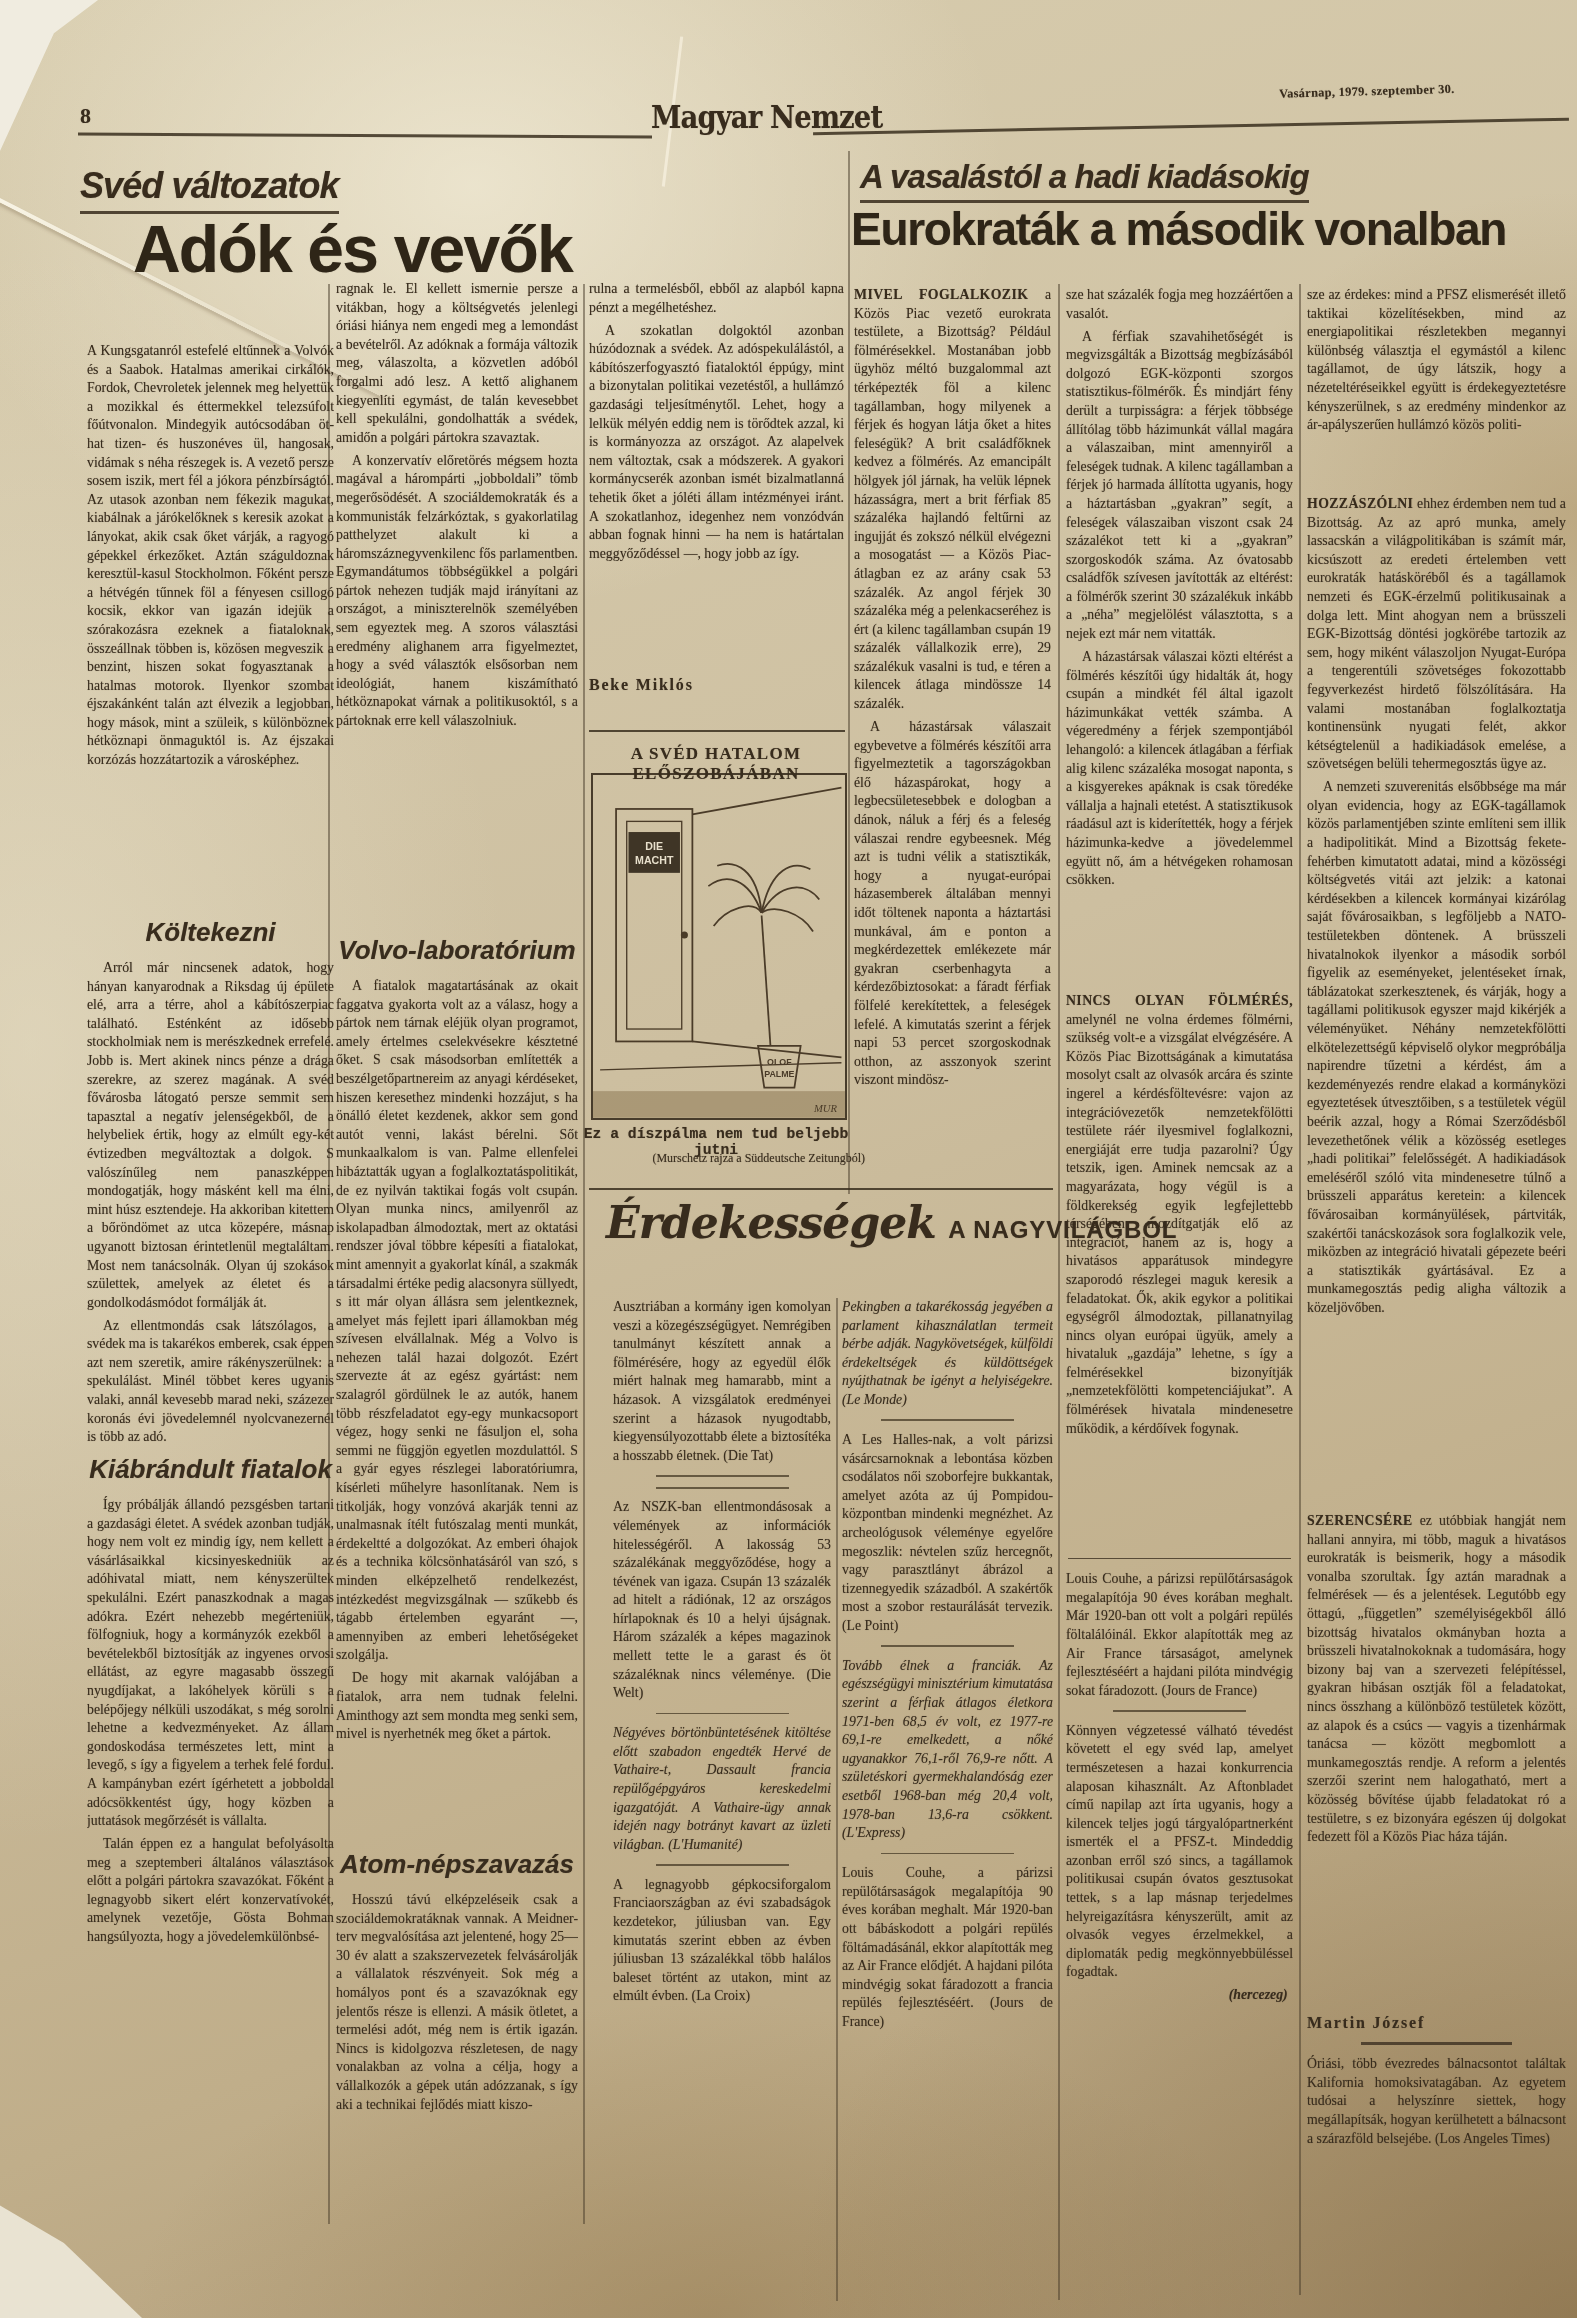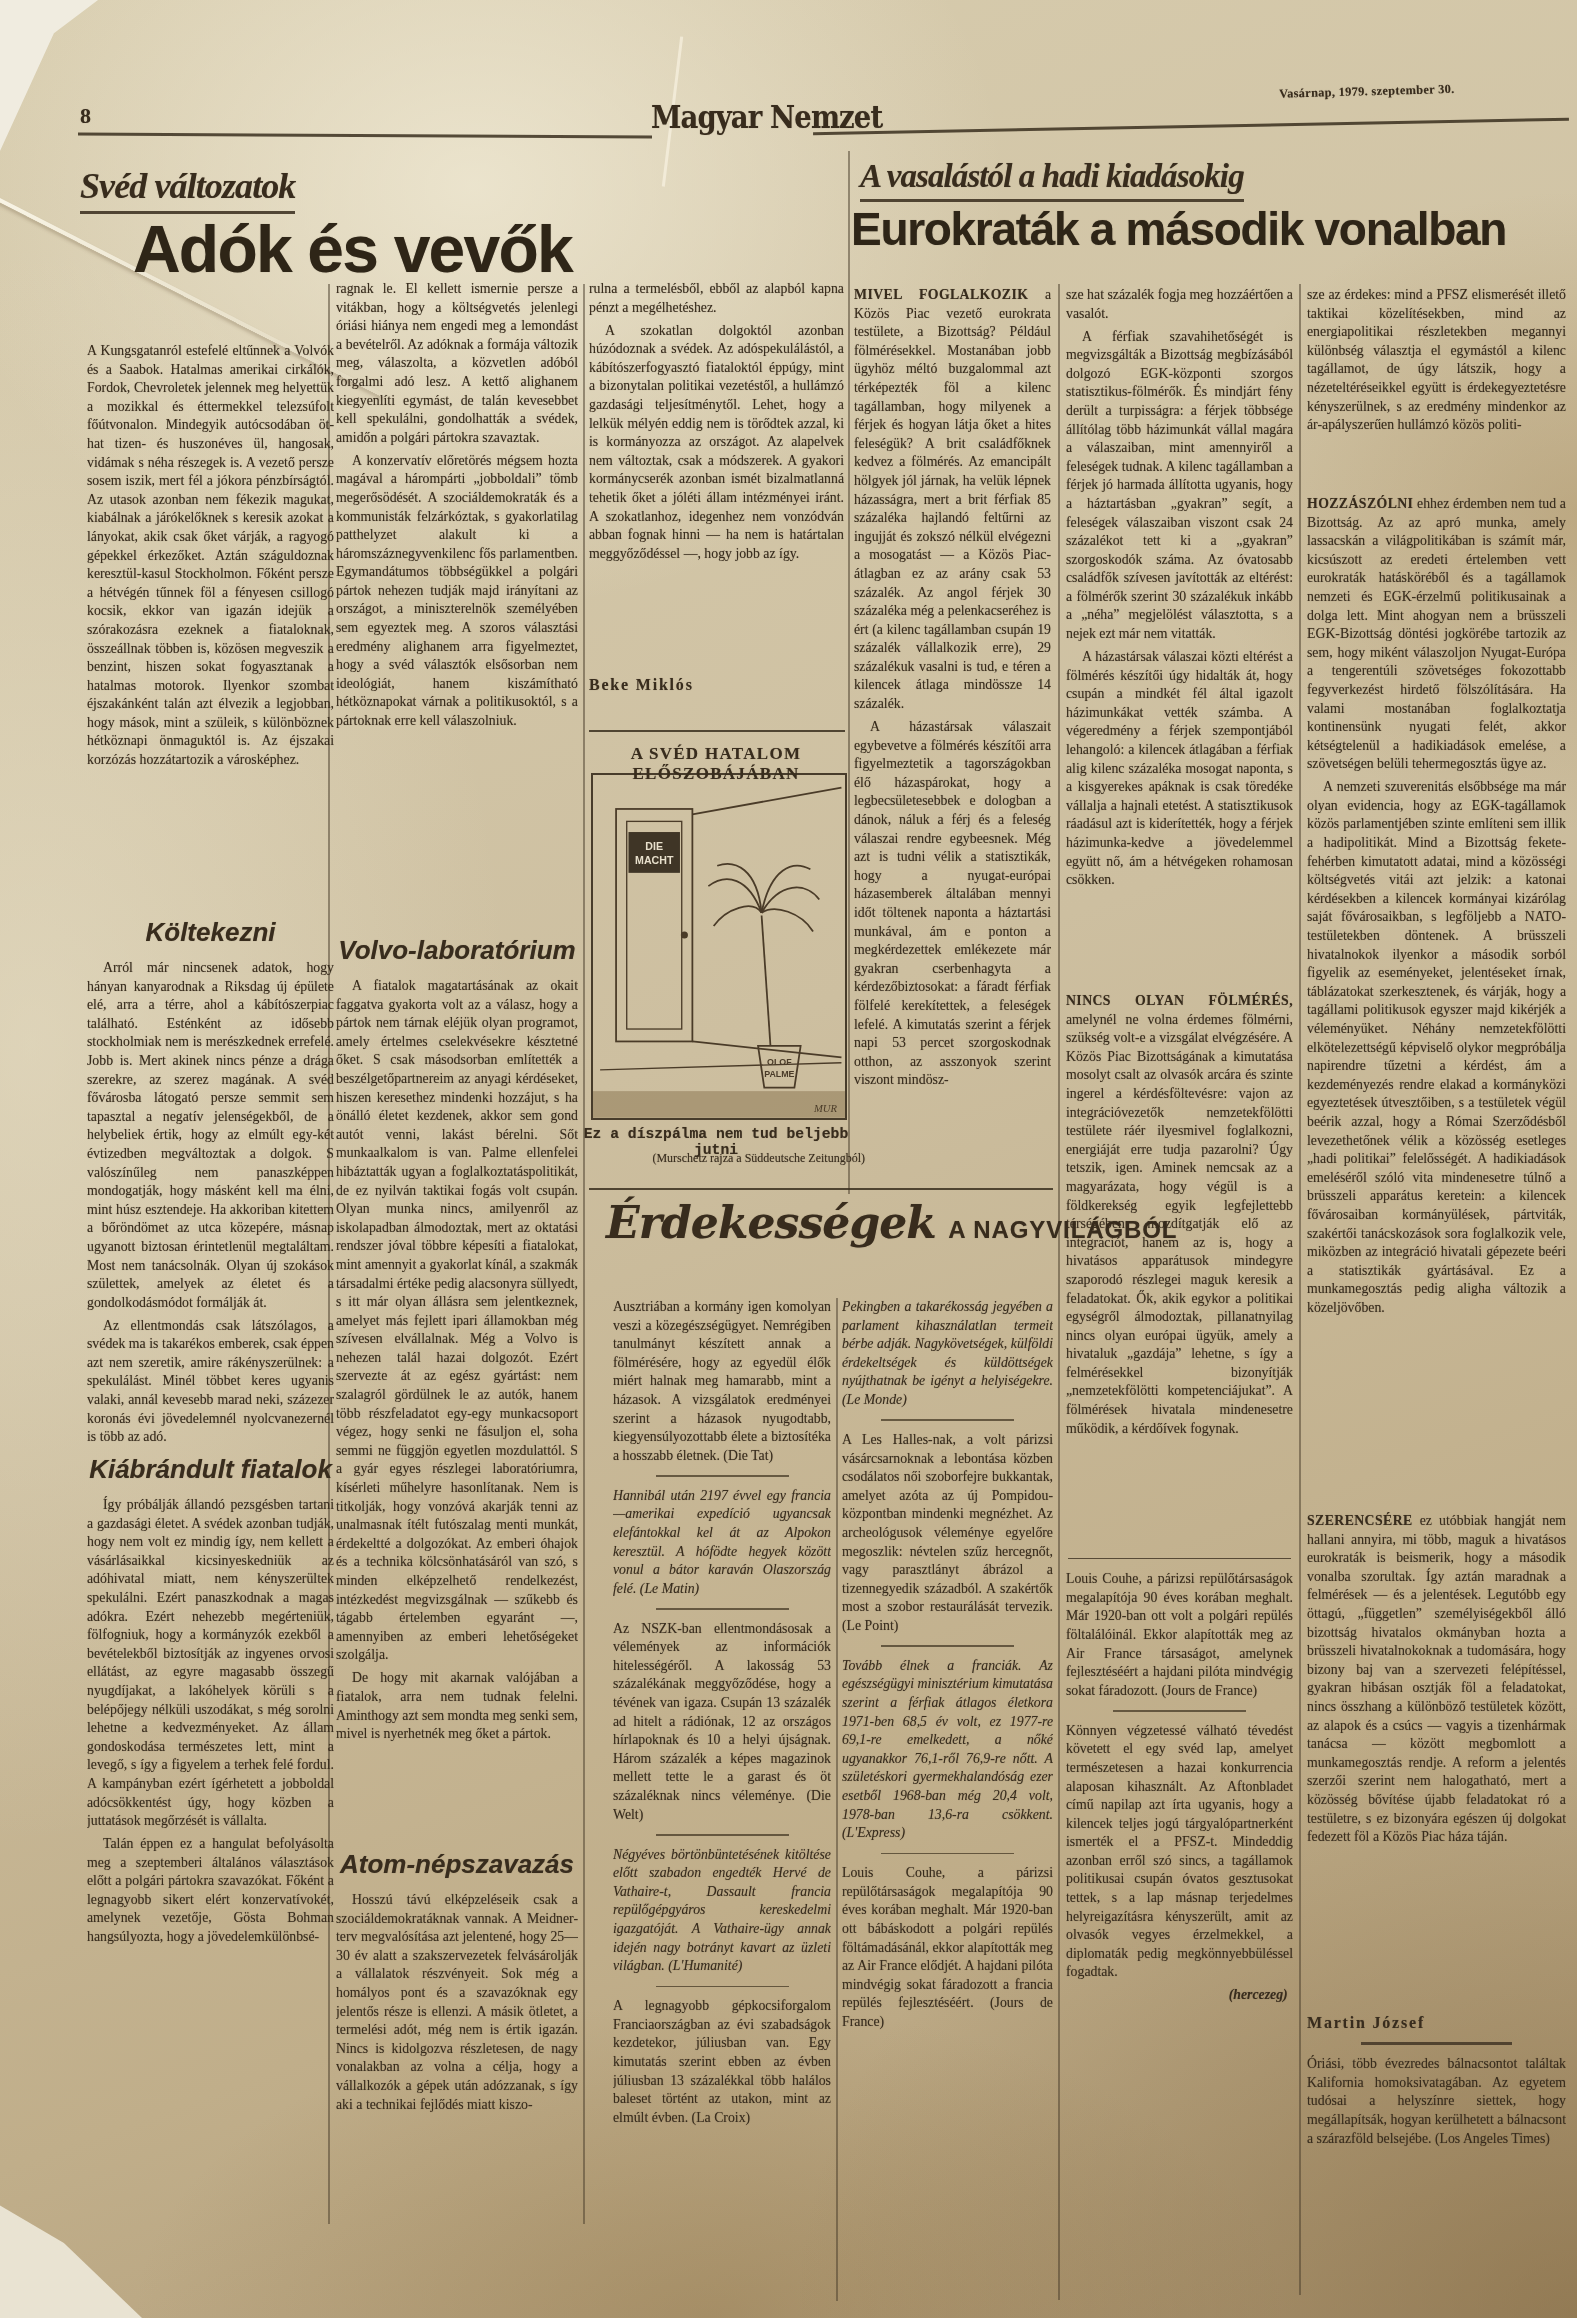--- a/index.html
+++ b/index.html
@@ -29,21 +29,21 @@
   .crease1{left:-36px;top:293px;width:444px;height:3.6px;background:linear-gradient(90deg,rgba(255,252,240,.85),rgba(255,252,240,.05));transform:rotate(27deg);box-shadow:0 2.7px 3.6px rgba(90,70,40,.28);}
   .crease2{left:671px;top:36px;width:2.7px;height:151px;background:rgba(255,250,235,.55);transform:rotate(7deg);}
   
   .pagenum{left:80px;top:103px;font-size:22px;font-weight:bold;}
   .masthead{left:651px;top:101px;font-family:"DejaVu Serif",serif;font-weight:bold;font-size:27.5px;letter-spacing:-0.9px;transform:scaleY(1.12);}
   .dateline{left:1279px;top:83px;width:266px;font-size:12.4px;font-weight:bold;transform:rotate(-1.6deg);letter-spacing:0.3px;}
   .hr{position:absolute;background:rgba(58,47,31,.85);}
   .hr-h-left{left:78px;top:134px;width:574px;height:2.7px;transform:rotate(.3deg);}
   .hr-h-right{left:813px;top:125px;width:756px;height:2.7px;transform:rotate(-1.1deg);}
   
-  .kicker{font-family:Liberation Serif, serif;font-style:italic;font-weight:bold;border-bottom:3.6px solid rgba(55,44,28,.85);padding-bottom:4.4px;display:inline-block;}
+  .kicker{font-family:Liberation Sans, sans-serif;font-style:italic;font-weight:bold;border-bottom:3.6px solid rgba(55,44,28,.85);padding-bottom:4.4px;display:inline-block;}
   .kicker-left{left:80px;top:165px;font-size:36px;letter-spacing:-0.9px;}
   .kicker-right{left:860px;top:158px;font-size:33px;letter-spacing:-0.9px;}
   .headline{font-family:"Liberation Sans",sans-serif;font-weight:bold;text-align:left;color:#2e2517;}
   .headline-left{left:133px;top:211px;width:622px;font-size:66px;letter-spacing:-1.8px;}
   .headline-right{left:851px;top:202px;width:719px;font-size:46px;letter-spacing:-1.3px;white-space:nowrap;}
   
   .col{position:absolute;overflow:hidden;font-size:13.8px;line-height:18.6px;text-align:justify;}
   .seg{overflow:hidden;}
   .p{margin:0 0 4.4px 0;text-indent:16px;}
   .p.noind{text-indent:0;}
@@ -179,21 +179,20 @@
   <div class="hr hr-caption"></div>
 
   <div class="abs world-title ink">
     <span class="wt-script">Érdekességek</span>
     <span class="wt-caps">A NAGYVILÁGBÓL</span>
   </div>
 
   <div class="col ink" style="left:613px;top:1298px;width:218px;height:1008px">
     <p class="p noind">Ausztriában a kormány igen komolyan veszi a közegészségügyet. Nemrégiben tanulmányt készített annak a fölmérésére, hogy az egyedül élők miért halnak meg hamarabb, mint a házasok. A vizsgálatok eredményei szerint a házasok nyugodtabb, kiegyensúlyozottabb élete a biztosítéka a hosszabb életnek. (Die Tat)</p>
     <div class="isep"></div>
-    <p class="p noind it">Hannibál után 2197 évvel egy francia—amerikai expedíció ugyancsak elefántokkal kel át az Alpokon keresztül. A hófödte hegyek között vonul a bátor karaván Olaszország felé. (Le Matin)</p>
     <div class="isep"></div>
     <p class="p noind">Az NSZK-ban ellentmondásosak a vélemények az információk hitelességéről. A lakosság 53 százalékának meggyőződése, hogy a tévének van igaza. Csupán 13 százalék ad hitelt a rádiónak, 12 az országos hírlapoknak és 10 a helyi újságnak. Három százalék a képes magazinok mellett tette le a garast és öt százaléknak nincs véleménye. (Die Welt)</p>
     <div class="isep"></div>
     <p class="p noind it">Négyéves börtönbüntetésének kitöltése előtt szabadon engedték Hervé de Vathaire-t, Dassault francia repülőgépgyáros kereskedelmi igazgatóját. A Vathaire-ügy annak idején nagy botrányt kavart az üzleti világban. (L'Humanité)</p>
     <div class="isep"></div>
     <p class="p noind">A legnagyobb gépkocsiforgalom Franciaországban az évi szabadságok kezdetekor, júliusban van. Egy kimutatás szerint ebben az évben júliusban 13 százalékkal több halálos baleset történt az utakon, mint az elmúlt évben. (La Croix)</p>
   </div>
 
   <div class="col ink" style="left:842px;top:1298px;width:211px;height:1008px">
     <p class="p noind it">Pekingben a takarékosság jegyében a parlament kihasználatlan termeit bérbe adják. Nagykövetségek, külföldi érdekeltségek és küldöttségek nyújthatnak be igényt a helyiségekre. (Le Monde)</p>

